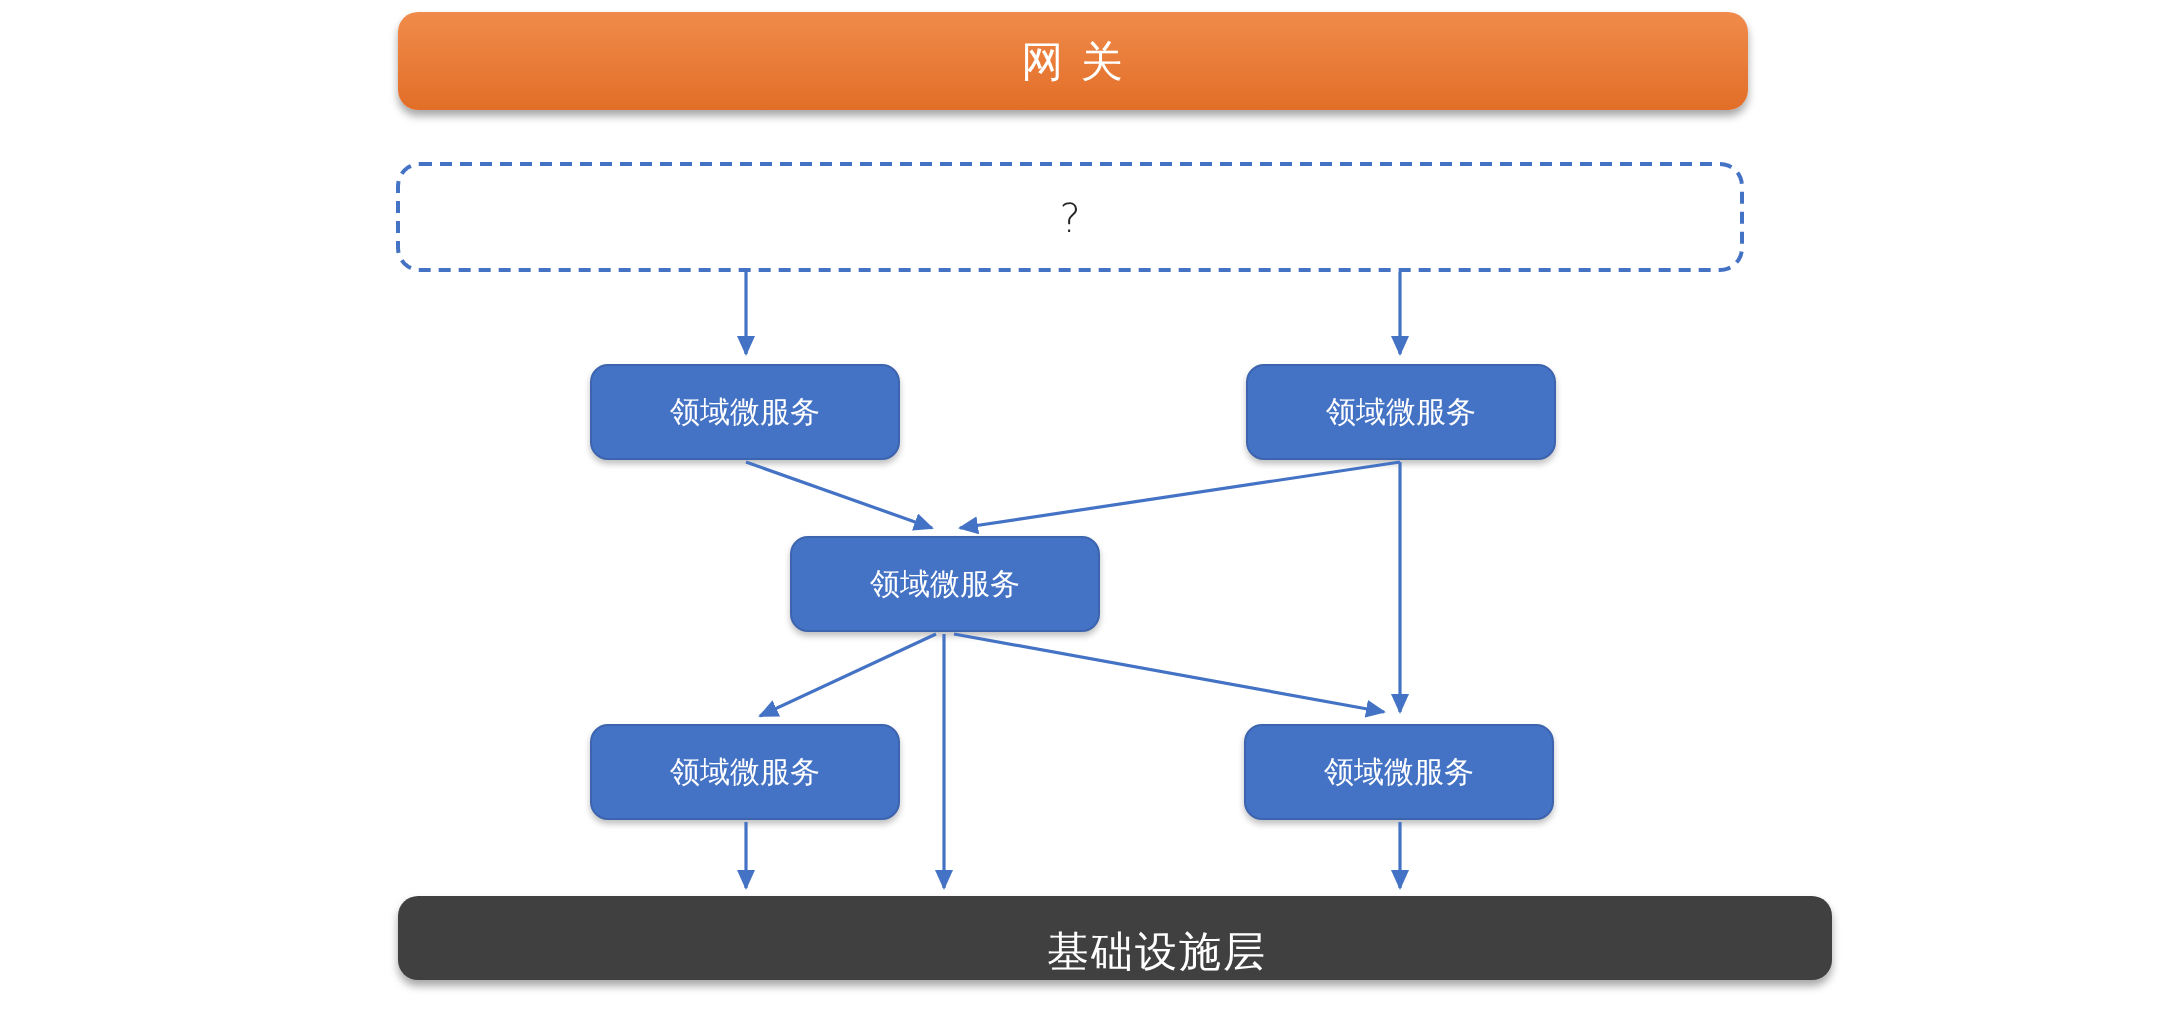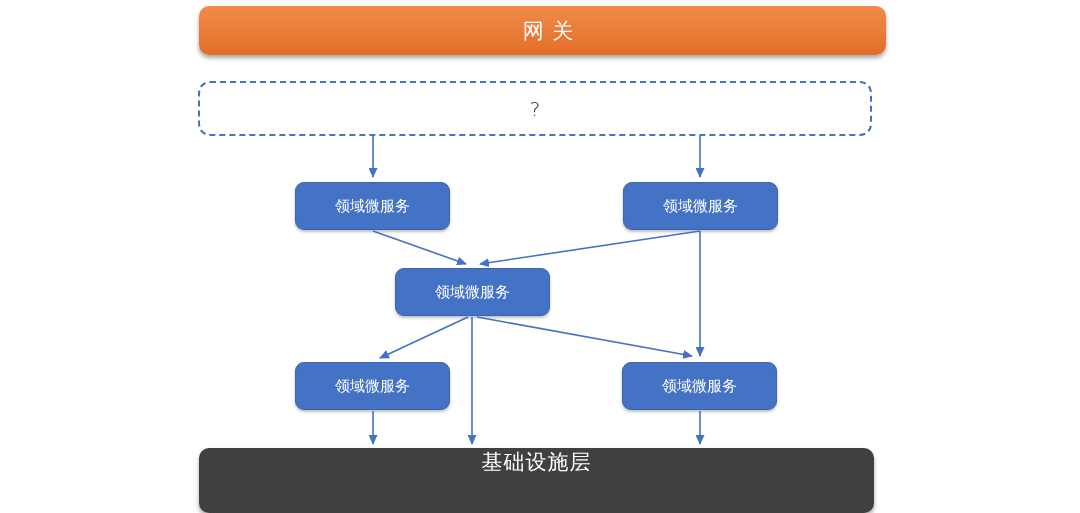--- a/index.html
+++ b/index.html
@@ -17,21 +17,20 @@
     position: absolute;
     left: 199px; top: 6px;
     width: 675px; height: 49px;
     border-radius: 10px;
     background: linear-gradient(180deg, var(--orange-top) 0%, var(--orange-bottom) 100%);
     box-shadow: 0 3px 4px rgba(0,0,0,0.35);
     display: flex; align-items: center; justify-content: center;
     color: #ffffff;
     font-size: 21px;
     letter-spacing: 1px;
-    padding-left: 12px;
   }
 
   .dashed-box {
     position: absolute;
     left: 198px; top: 81px;
     width: 670px; height: 51px;
     border: 2px dashed var(--dashed-border);
     border-radius: 12px;
     background: #ffffff;
     display: flex; align-items: center; justify-content: center;
@@ -50,28 +49,29 @@
     box-shadow: 0 2px 3px rgba(0,0,0,0.25);
     display: flex; align-items: center; justify-content: center;
     color: #ffffff;
     font-size: 15px;
     text-align: right;
   }
 
   .bar-infra {
     position: absolute;
     left: 199px; top: 448px;
-    width: 675px; height: 65px;
+    width: 675px; height: 42px;
     border-radius: 10px;
     background: var(--dark-bar);
     box-shadow: 0 3px 4px rgba(0,0,0,0.35);
-    display: flex; align-items: flex-start; justify-content: center;
+    display: flex; align-items: flex-end; justify-content: center;
     color: #ffffff;
     font-size: 21px;
     letter-spacing: 1px;
+    padding-left: 42px;
   }
 
   .edge-layer {
     position: absolute;
     left: 0; top: 0;
     width: 1080px; height: 513px;
     pointer-events: none;
   }
   .edge-layer line {
     stroke: var(--arrow);

